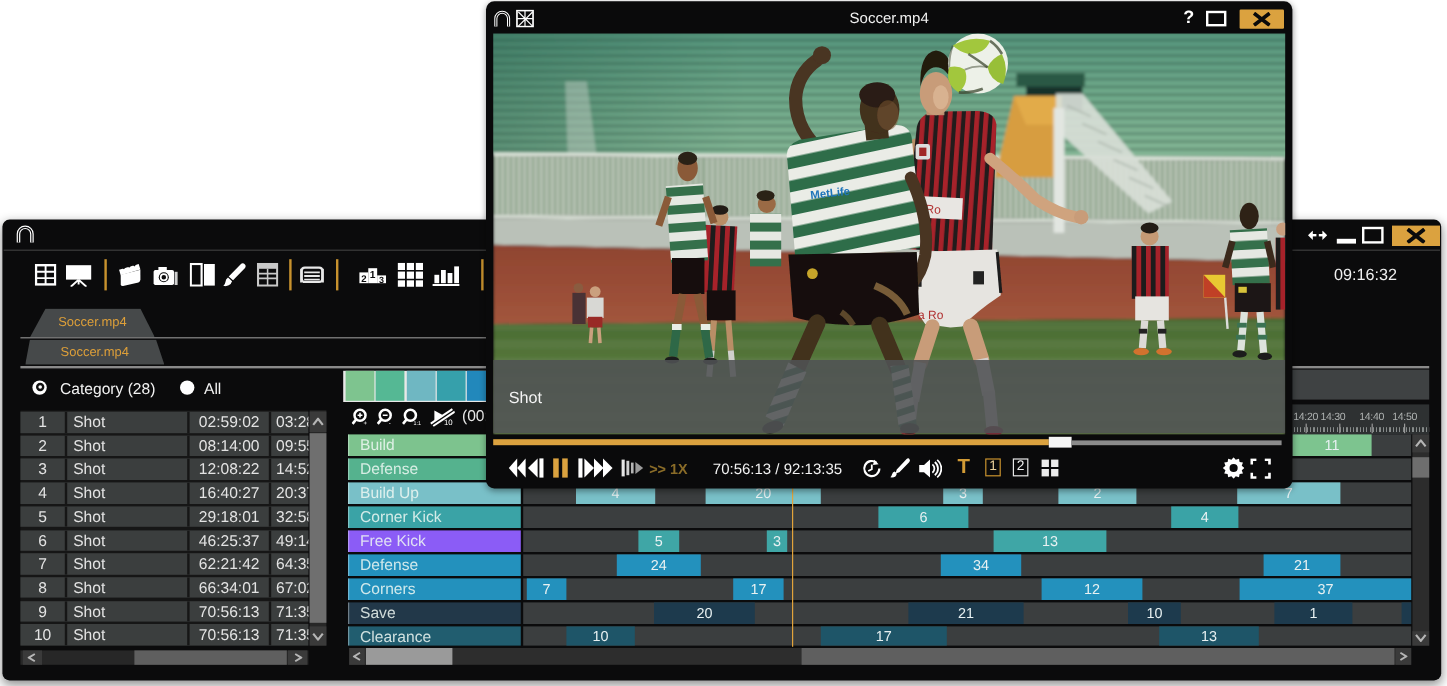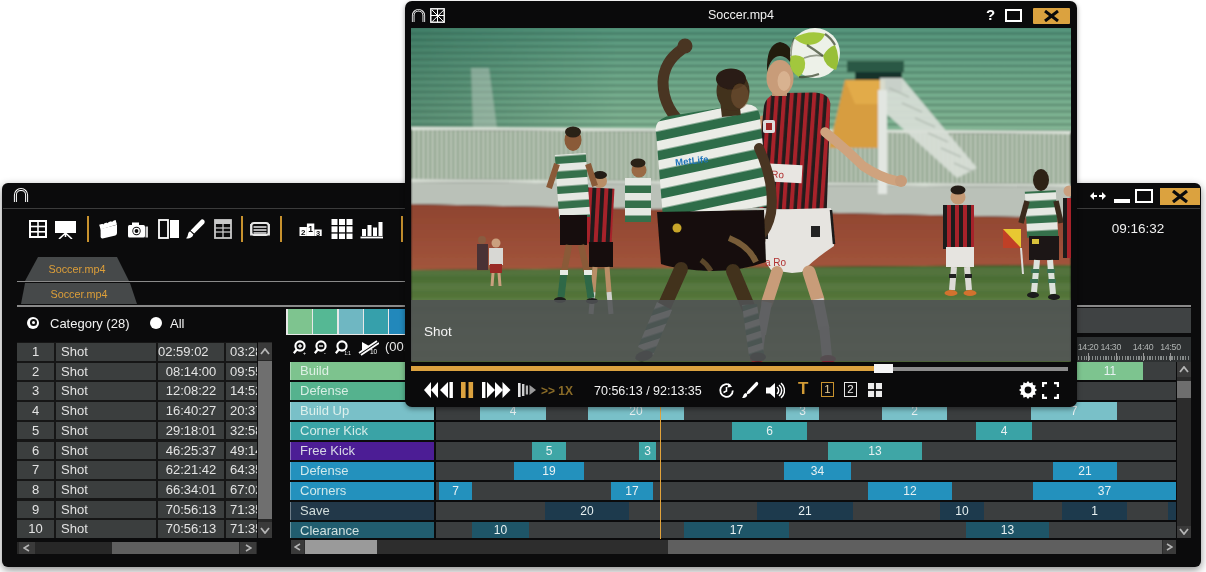--- a/index.html
+++ b/index.html
@@ -135,21 +135,21 @@
 <div class="a" style="left:50px;top:315.5px;color:#f2f2f2;font-size:13px">Category (28)</div>
 <div class="a" style="left:150px;top:316.5px;width:12px;height:12px;border-radius:50%;background:#fff"></div>
 <div class="a" style="left:170px;top:315.5px;color:#f2f2f2;font-size:13px">All</div>
 
 <div class="a" style="left:17px;top:341.5px;width:240px;height:196.5px;background:#161616"></div>
 <div class="trow" style="top:343.0px;overflow:hidden">
     <span class="tc" style="left:0;width:37px;text-align:center">1</span>
     <span class="tc" style="left:37px;width:2px;background:#161616"></span>
     <span class="tc" style="left:44px">Shot</span>
     <span class="tc" style="left:139px;width:2px;background:#161616"></span>
-    <span class="tc" style="left:141px;width:66px;text-align:left">02:59:02</span>
+    <span class="tc" style="left:141px;width:66px;text-align:center">02:59:02</span>
     <span class="tc" style="left:207px;width:2px;background:#161616"></span>
     <span class="tc" style="left:213px;white-space:nowrap">03:28:5</span>
   </div>
 <div class="trow" style="top:362.7px;overflow:hidden">
     <span class="tc" style="left:0;width:37px;text-align:center">2</span>
     <span class="tc" style="left:37px;width:2px;background:#161616"></span>
     <span class="tc" style="left:44px">Shot</span>
     <span class="tc" style="left:139px;width:2px;background:#161616"></span>
     <span class="tc" style="left:141px;width:66px;text-align:center">08:14:00</span>
     <span class="tc" style="left:207px;width:2px;background:#161616"></span>
@@ -291,42 +291,42 @@
 <div class="a" style="left:1143px;top:353px;width:1.2px;height:8px;background:#999"></div>
 <div class="a" style="left:1170px;top:353px;width:1.2px;height:8px;background:#999"></div>
 <div class="lbl" style="top:361.5px;height:18.2px;background:#7dc38e">Build</div>
 <div class="trk" style="top:361.5px;height:18.2px"></div>
 <div class="lbl" style="top:381.6px;height:18.2px;background:#55b28e">Defense</div>
 <div class="trk" style="top:381.6px;height:18.2px"></div>
 <div class="lbl" style="top:401.7px;height:18.2px;background:#79c0c8">Build Up</div>
 <div class="trk" style="top:401.7px;height:18.2px"></div>
 <div class="lbl" style="top:421.8px;height:18.2px;background:#3aa3a6">Corner Kick</div>
 <div class="trk" style="top:421.8px;height:18.2px"></div>
-<div class="lbl" style="top:441.9px;height:18.2px;background:#4c1d95">Free Kick</div>
+<div class="lbl" style="top:441.9px;height:18.2px;background:#8b5cf6">Free Kick</div>
 <div class="trk" style="top:441.9px;height:18.2px"></div>
 <div class="lbl" style="top:462.0px;height:18.2px;background:#2391bd">Defense</div>
 <div class="trk" style="top:462.0px;height:18.2px"></div>
 <div class="lbl" style="top:482.1px;height:18.2px;background:#2391bd">Corners</div>
 <div class="trk" style="top:482.1px;height:18.2px"></div>
 <div class="lbl" style="top:502.2px;height:18.2px;background:#223849">Save</div>
 <div class="trk" style="top:502.2px;height:18.2px"></div>
 <div class="lbl" style="top:522.3px;height:16.2px;background:#215d6f">Clearance</div>
 <div class="trk" style="top:522.3px;height:16.2px"></div>
 <div class="bar" style="left:1077px;top:361.5px;width:66px;height:18.2px;line-height:18.2px;background:#7dc48f">11</div>
 <div class="bar" style="left:480px;top:401.7px;width:66px;height:18.2px;line-height:18.2px;background:#79c0c8">4</div>
 <div class="bar" style="left:588px;top:401.7px;width:96px;height:18.2px;line-height:18.2px;background:#79c0c8">20</div>
 <div class="bar" style="left:786px;top:401.7px;width:33px;height:18.2px;line-height:18.2px;background:#79c0c8">3</div>
 <div class="bar" style="left:882px;top:401.7px;width:65px;height:18.2px;line-height:18.2px;background:#79c0c8">2</div>
 <div class="bar" style="left:1031px;top:401.7px;width:86px;height:18.2px;line-height:18.2px;background:#79c0c8">7</div>
 <div class="bar" style="left:732px;top:421.8px;width:75px;height:18.2px;line-height:18.2px;background:#3aa3a6">6</div>
 <div class="bar" style="left:976px;top:421.8px;width:56px;height:18.2px;line-height:18.2px;background:#3aa3a6">4</div>
 <div class="bar" style="left:532px;top:441.9px;width:34px;height:18.2px;line-height:18.2px;background:#3fa6a6">5</div>
 <div class="bar" style="left:639px;top:441.9px;width:17px;height:18.2px;line-height:18.2px;background:#3fa6a6">3</div>
 <div class="bar" style="left:828px;top:441.9px;width:94px;height:18.2px;line-height:18.2px;background:#3fa6a6">13</div>
-<div class="bar" style="left:514px;top:462.0px;width:70px;height:18.2px;line-height:18.2px;background:#2391bd">19</div>
+<div class="bar" style="left:514px;top:462.0px;width:70px;height:18.2px;line-height:18.2px;background:#2391bd">24</div>
 <div class="bar" style="left:784px;top:462.0px;width:67px;height:18.2px;line-height:18.2px;background:#2391bd">34</div>
 <div class="bar" style="left:1053px;top:462.0px;width:64px;height:18.2px;line-height:18.2px;background:#2391bd">21</div>
 <div class="bar" style="left:439px;top:482.1px;width:33px;height:18.2px;line-height:18.2px;background:#2391bd">7</div>
 <div class="bar" style="left:611px;top:482.1px;width:42px;height:18.2px;line-height:18.2px;background:#2391bd">17</div>
 <div class="bar" style="left:868px;top:482.1px;width:84px;height:18.2px;line-height:18.2px;background:#2391bd">12</div>
 <div class="bar" style="left:1033px;top:482.1px;width:143px;height:18.2px;line-height:18.2px;background:#2391bd">37</div>
 <div class="bar" style="left:545px;top:502.2px;width:84px;height:18.2px;line-height:18.2px;background:#1d3a4d">20</div>
 <div class="bar" style="left:757px;top:502.2px;width:96px;height:18.2px;line-height:18.2px;background:#1d3a4d">21</div>
 <div class="bar" style="left:940px;top:502.2px;width:44px;height:18.2px;line-height:18.2px;background:#1d3a4d">10</div>
 <div class="bar" style="left:1062px;top:502.2px;width:65px;height:18.2px;line-height:18.2px;background:#1d3a4d">1</div>

